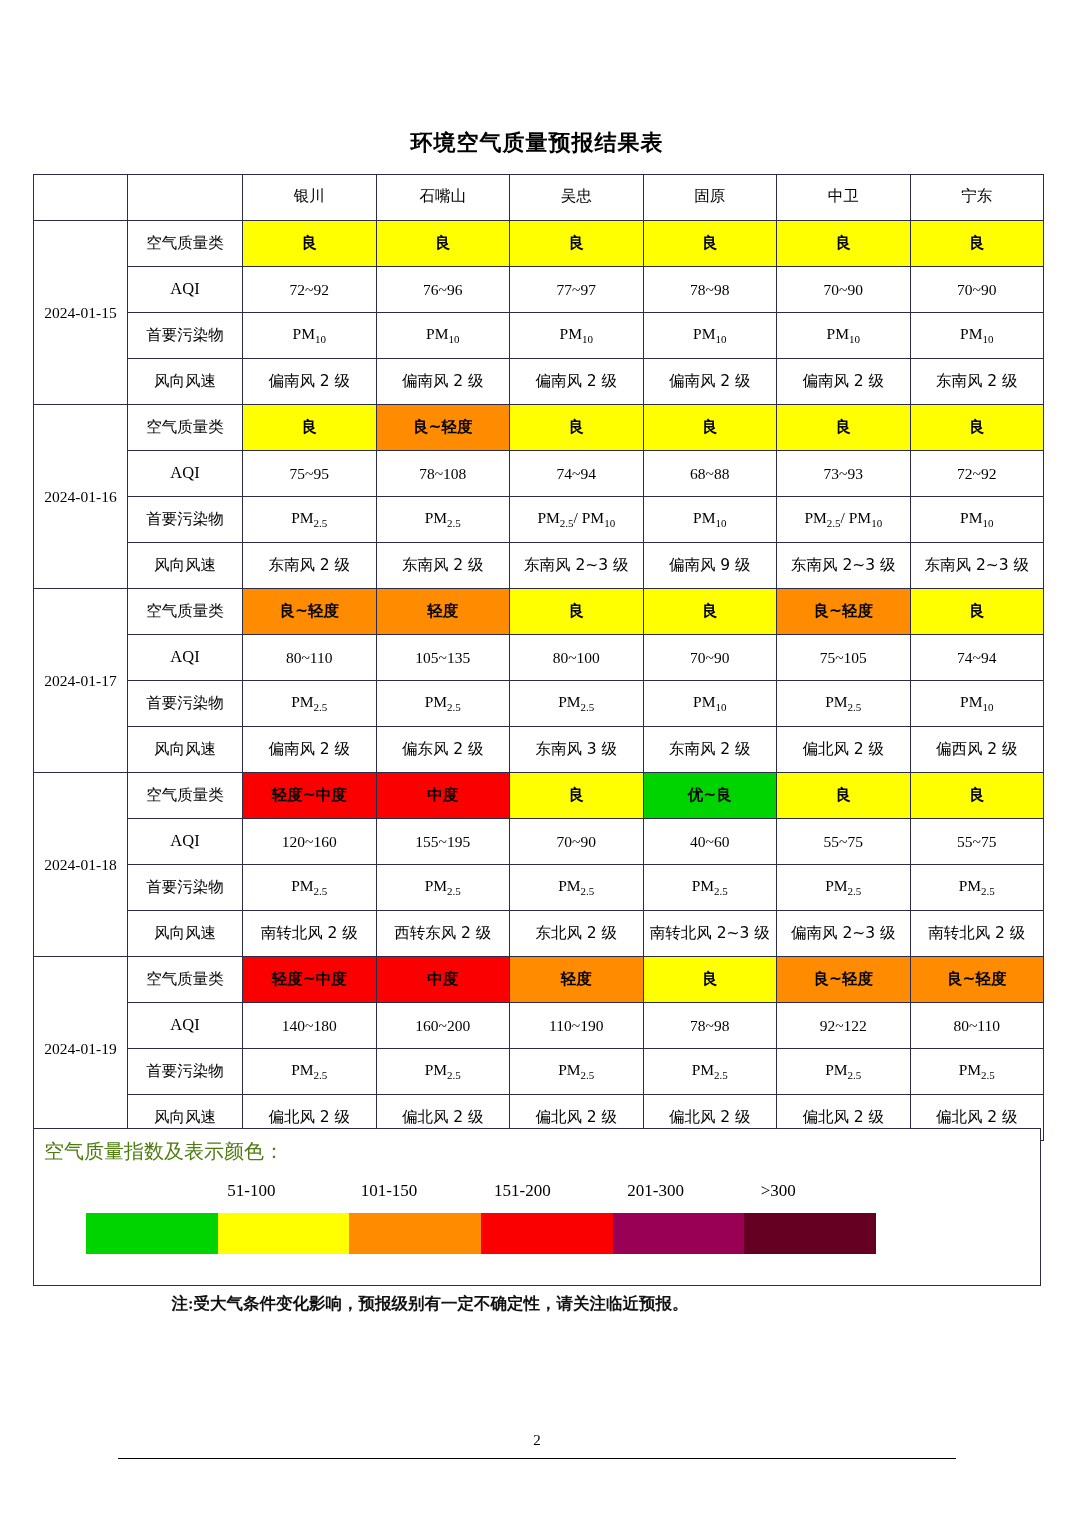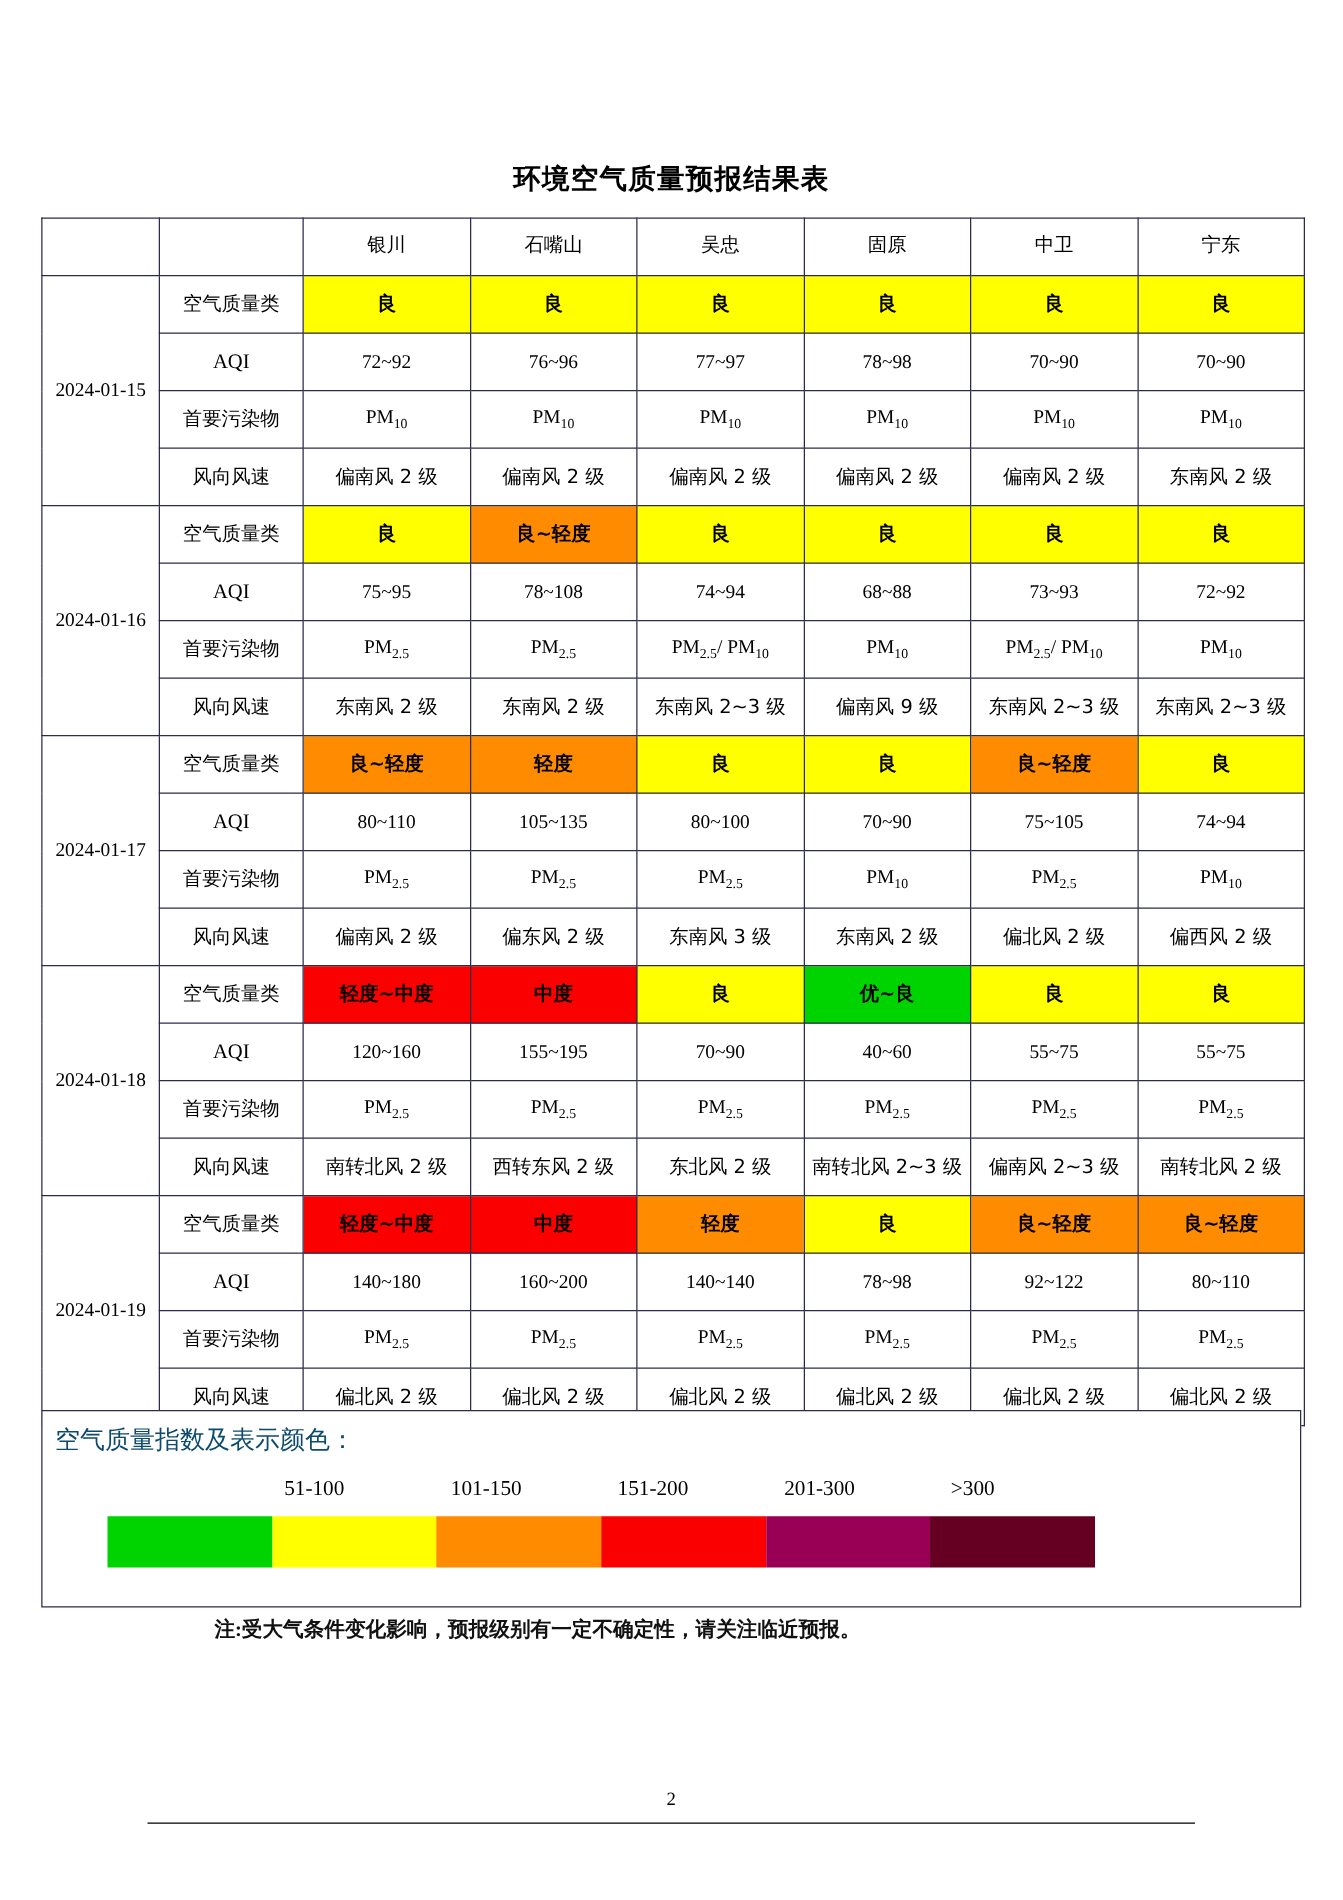--- a/index.html
+++ b/index.html
@@ -107,21 +107,21 @@
     border: 1px solid #2b2b4a;
     box-sizing: border-box;
     background: #fff;
   }
   .legend-title {
     position: absolute;
     left: 10px;
     top: 9px;
     font-family: Liberation Serif, serif;
     font-size: 20px;
-    color: #0c4a6e;
+    color: #4d7c0f;
   }
   .legend-labels {
     position: absolute;
     left: 60px;
     top: 52px;
     width: 800px;
     height: 26px;
   }
   .legend-labels span {
     position: absolute;
@@ -356,21 +356,21 @@
           <td class="aqcat fill-zhong">中度</td>
           <td class="aqcat fill-qing">轻度</td>
           <td class="aqcat fill-liang">良</td>
           <td class="aqcat fill-qing">良~轻度</td>
           <td class="aqcat fill-qing">良~轻度</td>
         </tr>
         <tr>
           <td class="rowlabel serif">AQI</td>
           <td class="valcell">140~180</td>
           <td class="valcell">160~200</td>
-          <td class="valcell">140~140</td>
+          <td class="valcell">110~190</td>
           <td class="valcell">78~98</td>
           <td class="valcell">92~122</td>
           <td class="valcell">80~110</td>
         </tr>
         <tr>
           <td class="rowlabel">首要污染物</td>
           <td class="pollcell">PM<span class="sub">2.5</span></td>
           <td class="pollcell">PM<span class="sub">2.5</span></td>
           <td class="pollcell">PM<span class="sub">2.5</span></td>
           <td class="pollcell">PM<span class="sub">2.5</span></td>

